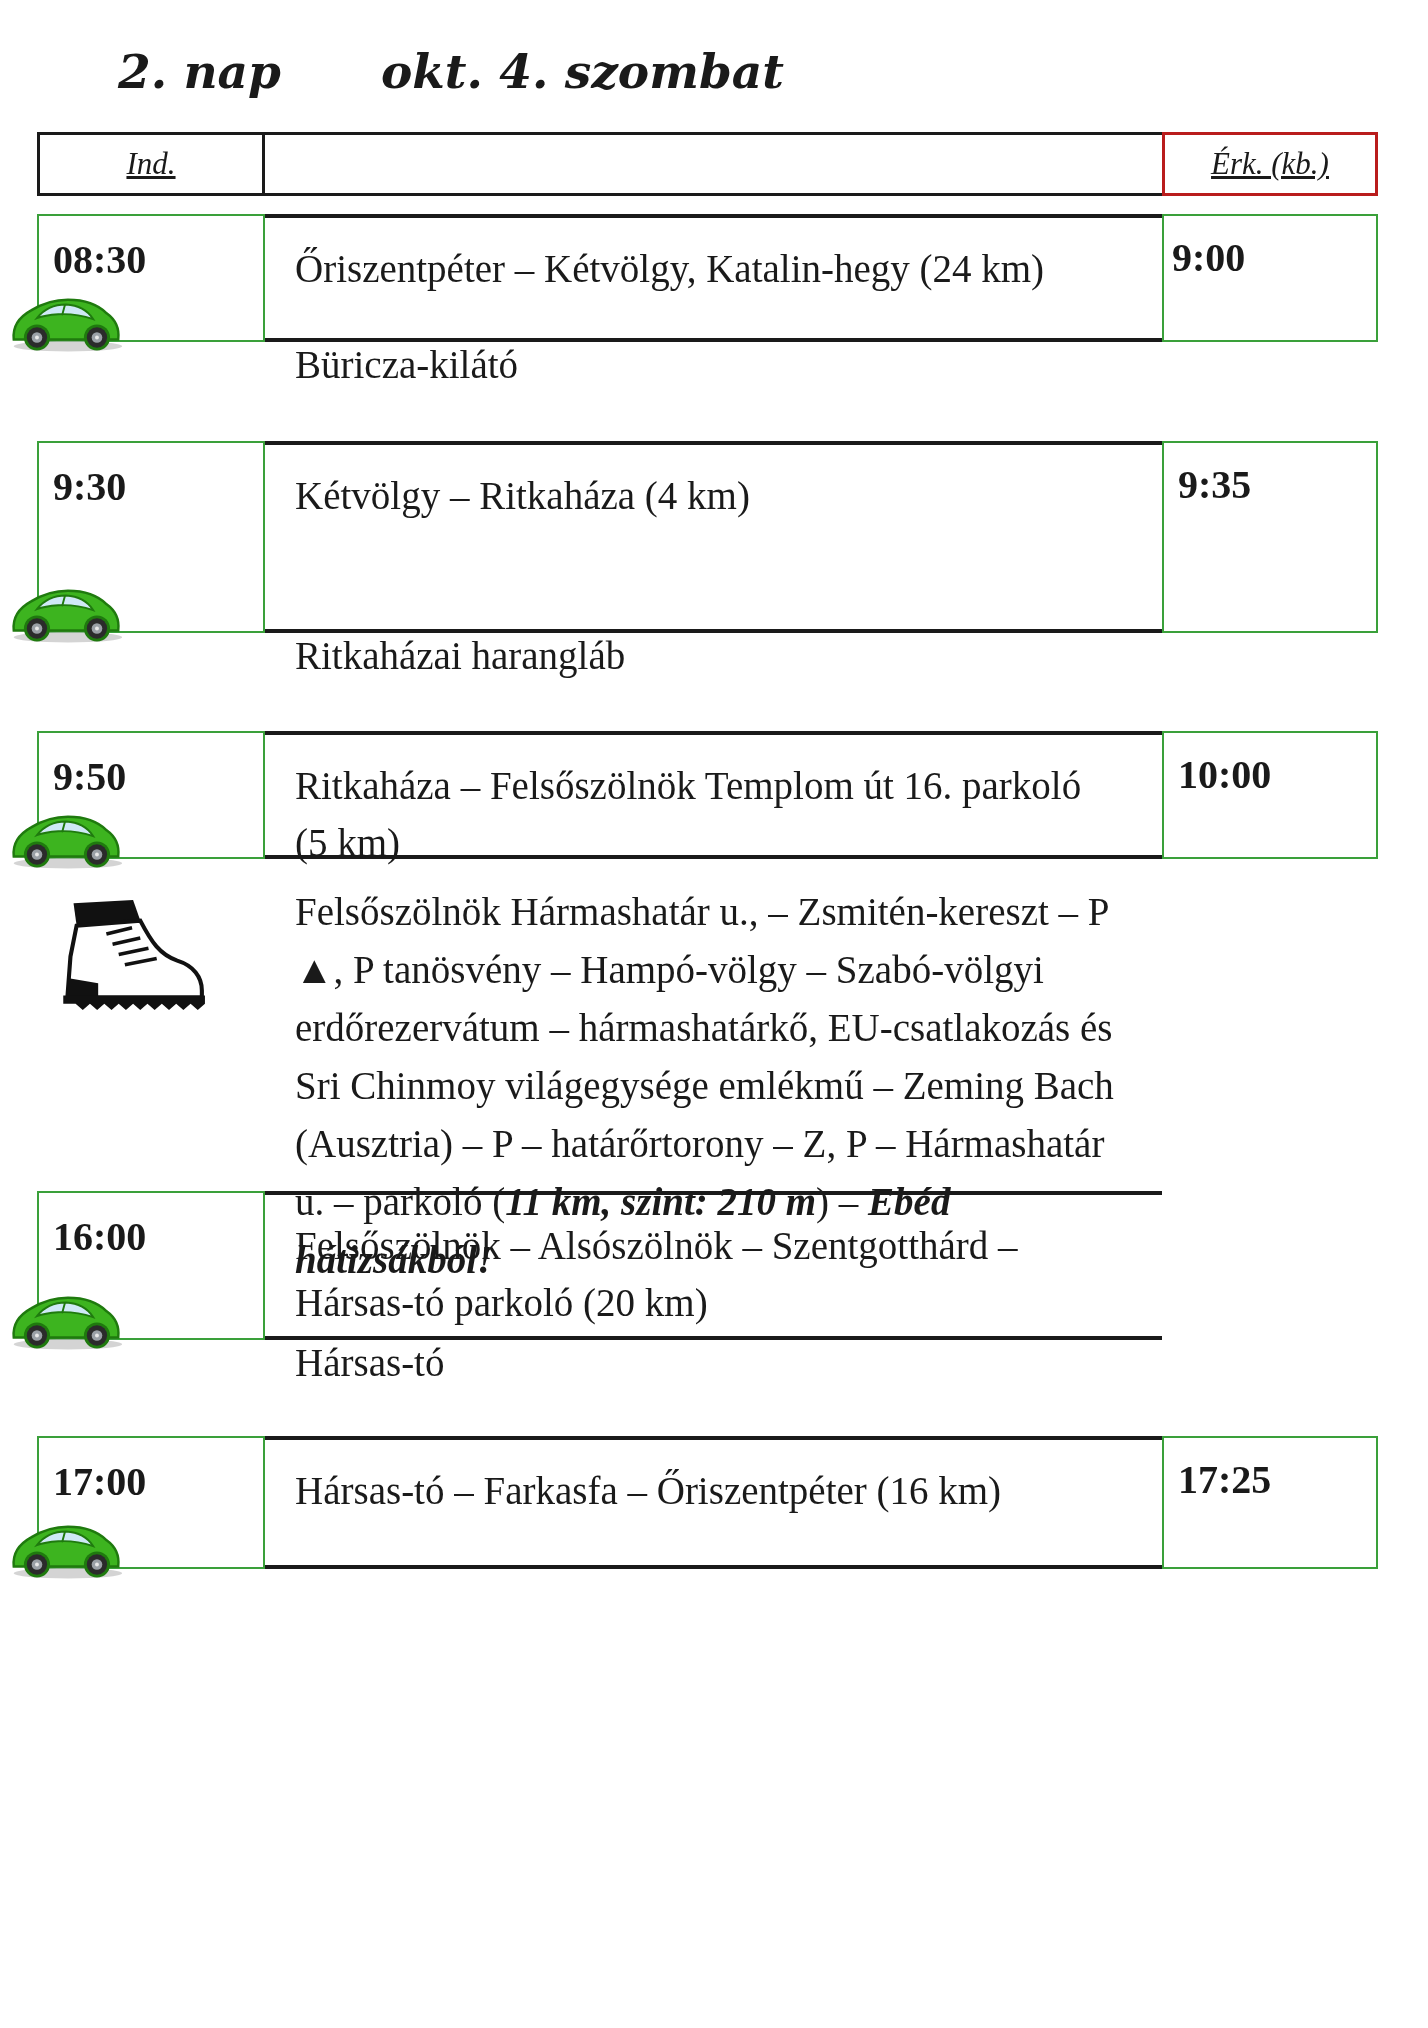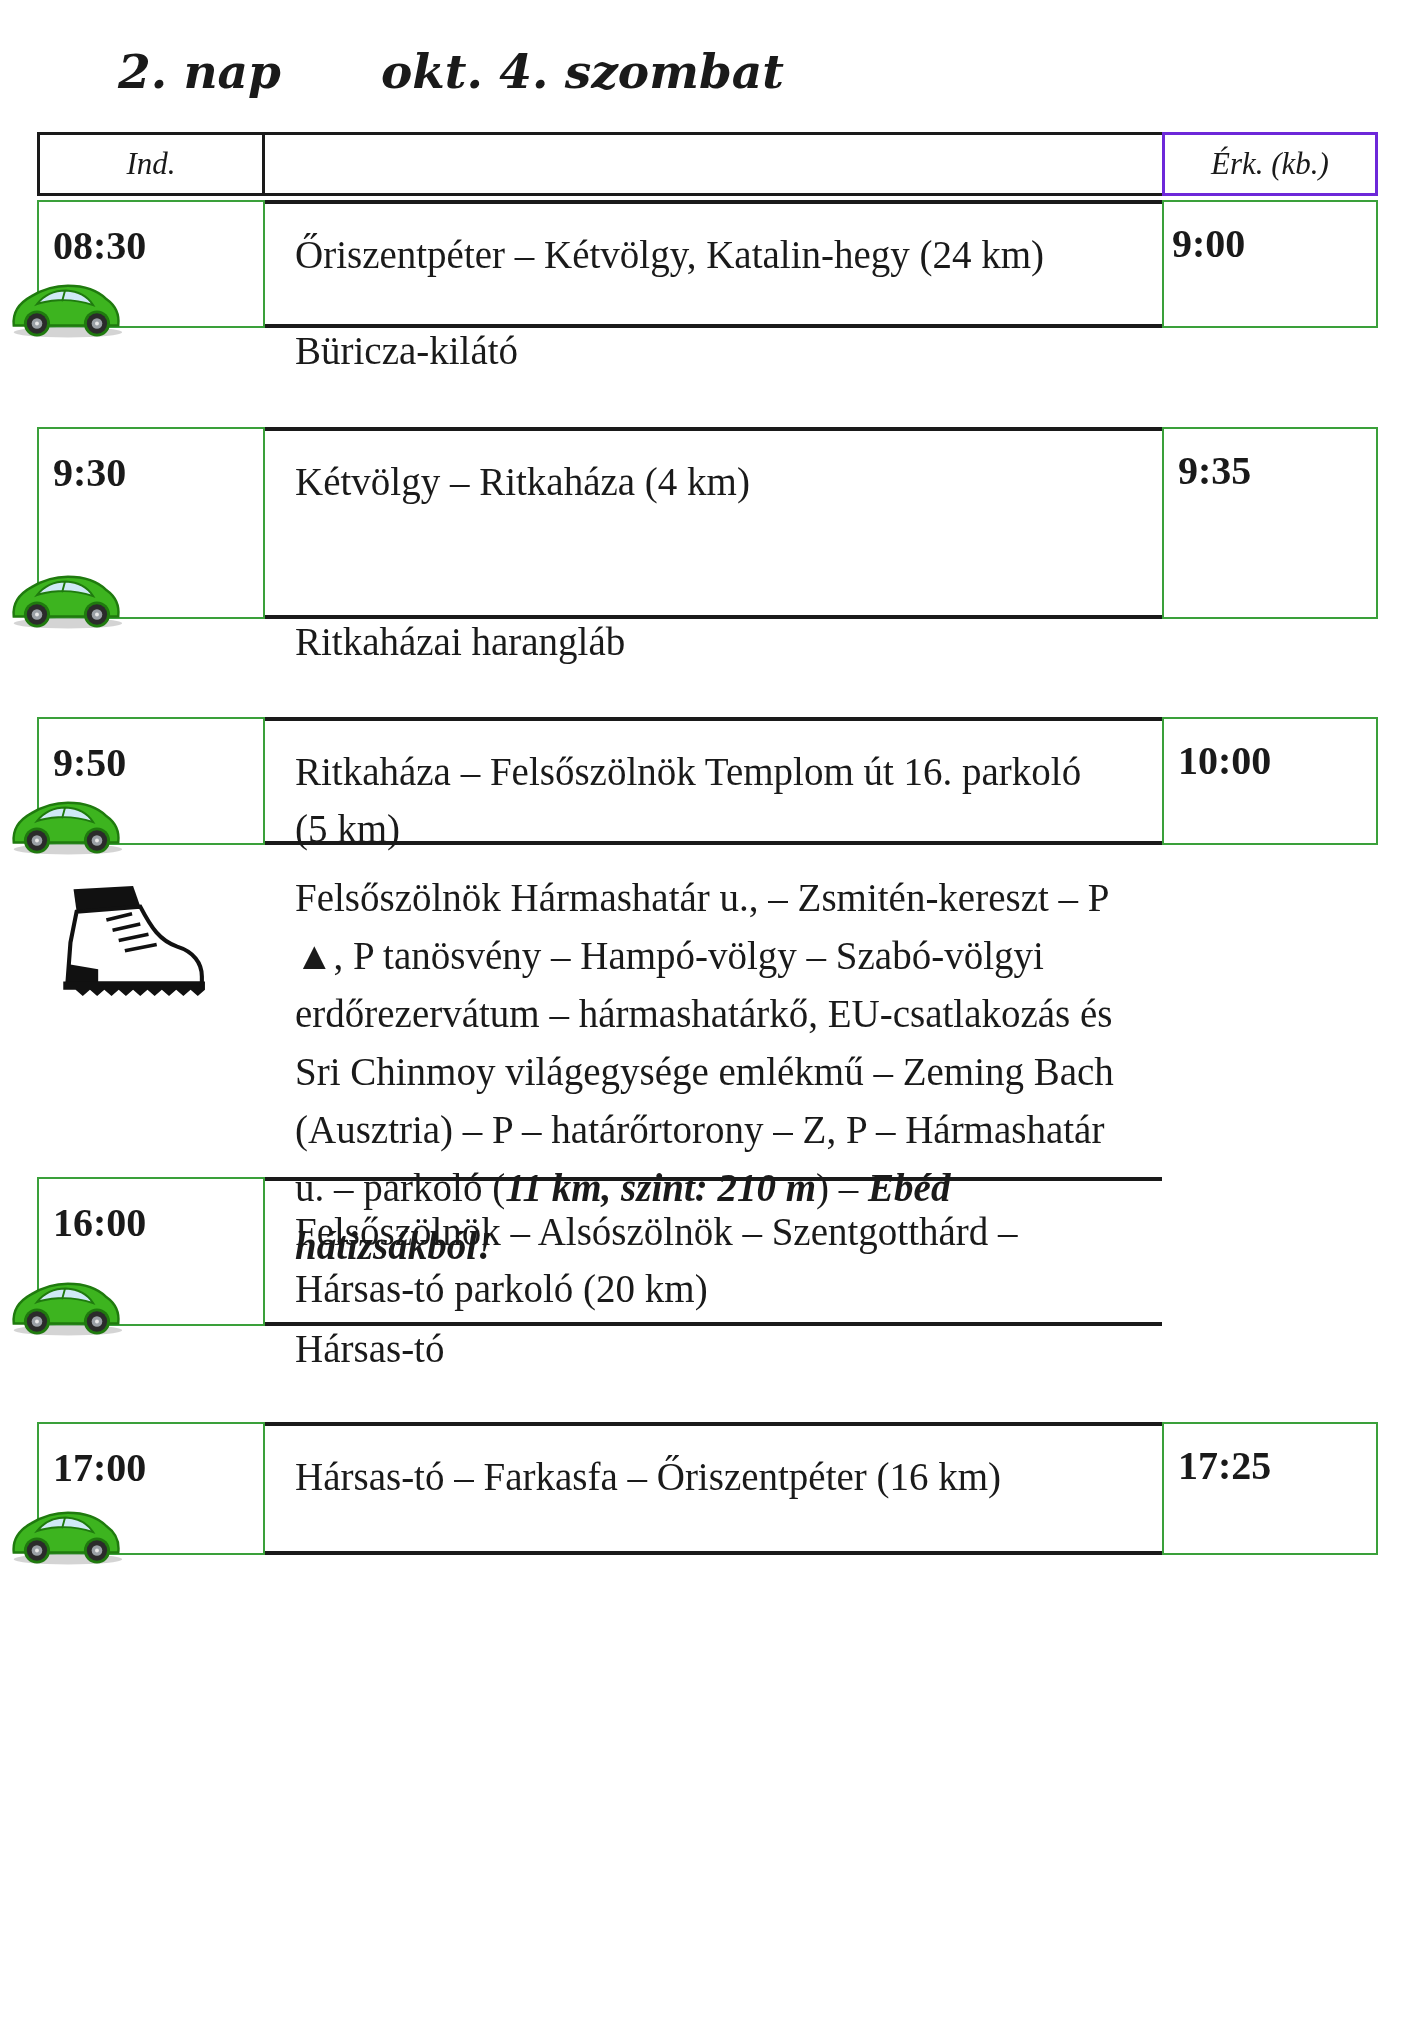--- a/index.html
+++ b/index.html
@@ -18,25 +18,25 @@
 
   .itinerary{margin:32px 0 0 37px;width:1341px;}
 
   .row{display:flex;position:relative;}
   .c{box-sizing:border-box;flex:none;}
   .c1{width:228px;}
   .c2{width:897px;}
   .c3{width:216px;}
 
   
-  .header-row{margin-bottom:4px;}
+  .header-row{margin-bottom:18px;text-decoration:underline;}
   .header-row .c{height:64px;display:flex;align-items:center;}
   .header-row .c1{border:3px solid #1a1a1a;justify-content:center;}
   .header-row .c2{border-top:3px solid #1a1a1a;border-bottom:3px solid #1a1a1a;}
-  .header-row .c3{border:3px solid #6d28d9;justify-content:center;}
+  .header-row .c3{border:3px solid #b91c1c;justify-content:center;}
   .hdr-label{font-style:italic;font-size:31px;}
 
   
   .drive .c1{
     border:2px solid #3aa03a;
     padding:20px 0 0 14px;
     font-weight:bold;font-size:40px;
   }
   .drive .c2{
     border-top:4px solid #1a1a1a;border-bottom:4px solid #1a1a1a;

